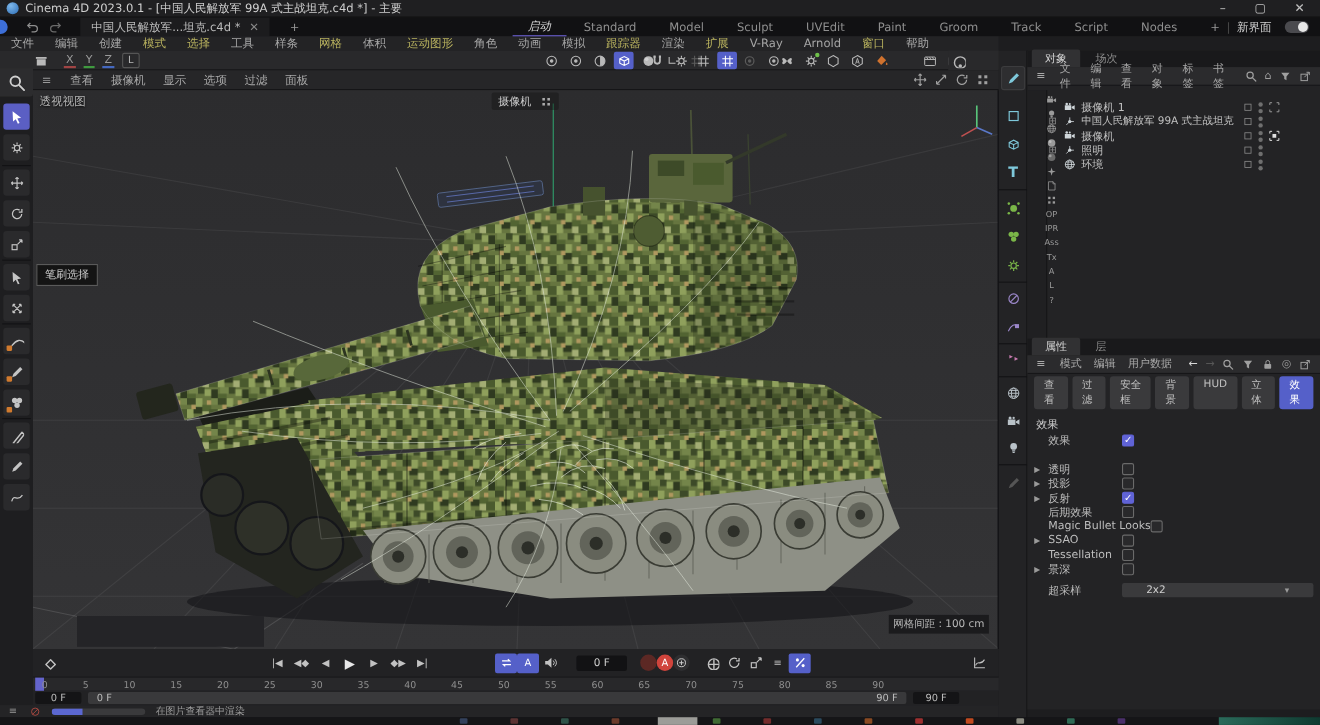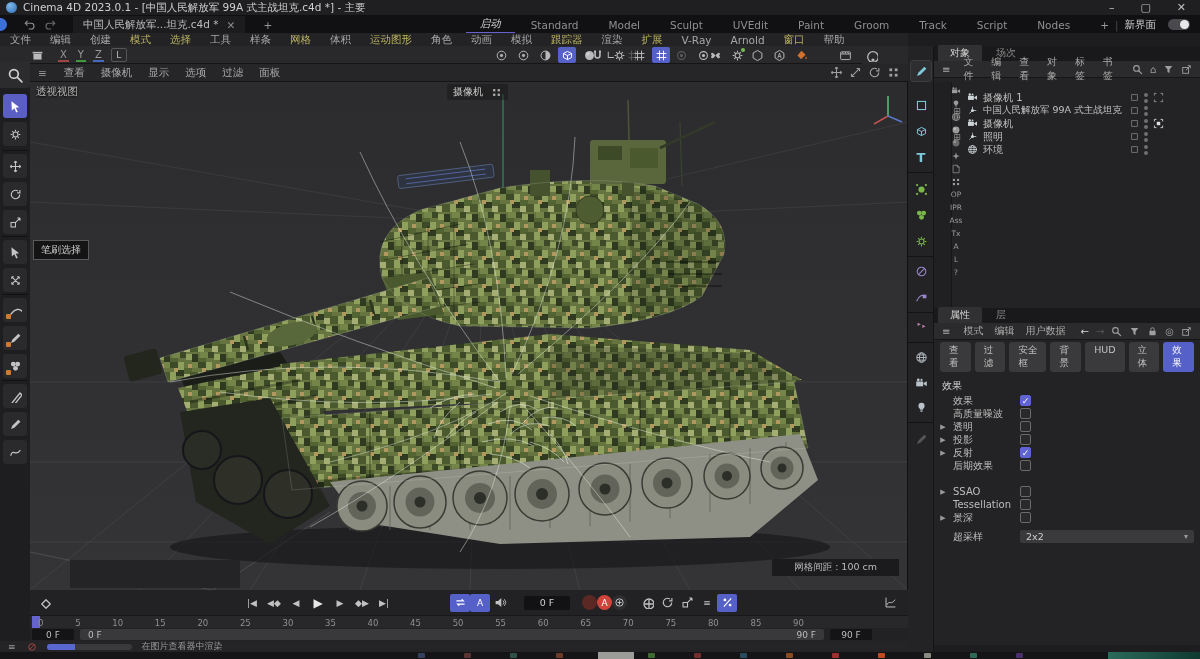--- a/index.html
+++ b/index.html
@@ -41,21 +41,21 @@
 
 .leftbar{left:0;top:88px;width:30px;height:571px;background:#1e1e20}
 .ltool{position:absolute;left:3px;width:24px;height:24px;border-radius:3px;display:flex;align-items:center;justify-content:center;color:#c4c4c4;background:#2a2a2c}
 .ltool.act{background:#5b5fc4;color:#fff}
 .ltool .odot{position:absolute;left:3px;bottom:3px;width:5px;height:5px;background:#d07a2e;border-radius:1px}
 .lsep{position:absolute;left:2px;width:26px;height:1px;background:#121214}
 
 .viewport{left:30px;top:82px;width:878px;height:508px;background:linear-gradient(#2c2c2e,#343436);overflow:hidden;border-right:1px solid #101012}
 .vplabel{position:absolute;color:#b4b4b4;font-size:10.5px;text-shadow:0 1px 2px #000}
 .camlabel{position:absolute;left:417px;top:2px;display:flex;gap:8px;align-items:center;background:rgba(20,20,20,.45);padding:1px 6px;border-radius:2px;color:#cfcfcf;font-size:10px}
-.gridlabel{position:absolute;right:8px;bottom:14px;background:#1b1b1d;color:#b9b9b9;font-size:9.5px;padding:2px 22px}
+.gridlabel{position:absolute;right:8px;bottom:14px;background:#1b1b1d;color:#b9b9b9;font-size:9.5px;padding:2px 4px}
 .tooltip{left:33px;top:240px;background:#141414;border:1px solid #5a5a5a;color:#cccccc;font-size:10px;padding:2px 7px;z-index:5}
 
 .rstrip{left:908px;top:46px;width:26px;height:613px;background:#232325;border-right:1px solid #141416}
 .rtool{position:absolute;left:2px;width:22px;height:22px;border-radius:3px;display:flex;align-items:center;justify-content:center}
 .rtool.boxed{background:#2e2e30;border:1px solid #3c3c3e}
 .rsep{position:absolute;left:0;width:26px;height:1px;background:#131315}
 
 .panel{background:#232325;color:#b8b8b8}
 .ptabs{height:15px;background:#19191b;display:flex;align-items:flex-end;gap:2px;padding-left:4px;font-size:10px}
 .ptab{padding:1px 12px;color:#8a8a8a;background:#232325;border-radius:2px 2px 0 0}
@@ -77,21 +77,21 @@
 .attr .title{height:17px;display:flex;align-items:center;gap:6px;padding:0 8px;font-size:10px;color:#cccccc}
 .secttabs{display:flex;gap:4px;padding:2px 6px}
 .stab{background:#3a3a3c;color:#c0c0c0;font-size:9.5px;padding:2px 9px;border-radius:3px}
 .stab.act{background:#5560c9;color:#fff}
 .sechdr{padding:5px 8px 2px;font-size:10px;color:#d0d0d0}
 .arow{position:absolute;left:0;width:266px;height:13px;display:flex;align-items:center;font-size:10px;color:#bdbdbd}
 .arow .arr{width:14px;text-align:center;font-size:7px;color:#9a9a9a;padding-left:4px}
 .arow .albl{position:absolute;left:19px}
 .chk{position:absolute;left:86px;width:11px;height:11px;border:1px solid #6a6a6a;background:#29292b;border-radius:2px;display:flex;align-items:center;justify-content:center;font-size:9px;color:transparent}
 .chk.on{background:#6063d6;border-color:#6063d6;color:#fff}
-.drop{position:absolute;left:86px;right:6px;height:13px;background:#3a3a3c;border-radius:2px;display:flex;align-items:center;padding:0 6px;font-size:9.5px;color:#cfcfcf}
+.drop{position:absolute;left:86px;right:6px;height:13px;background:#3a3a3c;border-radius:2px;display:flex;align-items:center;padding:0 22px;font-size:9.5px;color:#cfcfcf}
 .drop .car{margin-left:auto;font-size:8px;color:#9a9a9a}
 .seg{position:absolute;left:86px;right:6px;height:13px;display:flex}
 .segc{flex:1;background:#38383a;border-right:1px solid #262628;display:flex;align-items:center;justify-content:center;font-size:9.5px;color:#a8a8a8}
 .segc.sel{background:#8d8d8f;color:#1a1a1a}
 
 .timeline{left:30px;top:590px;width:878px;height:25px;background:#222224;display:flex;align-items:center}
 .tlb{width:20px;height:18px;display:flex;align-items:center;justify-content:center;color:#c2c2c2;border-radius:2px;font-size:9px}
 .tlb.act{background:#5560c9;color:#fff}
 .framebox{width:46px;height:14px;background:#121214;border-radius:2px;color:#cfcfcf;font-size:9.5px;display:flex;align-items:center;justify-content:center}
 .rec{width:15px;height:15px;border-radius:50%;display:flex;align-items:center;justify-content:center;font-size:9px}
@@ -1086,45 +1086,45 @@
         <span class="stab">立体</span>
         <span class="stab act">效果</span>
       </div>
     <div class="sechdr">效果</div>
 
     <div class="arow" style="top:86px">
         <span class="arr"></span>
         <span class="albl">效果</span>
         <span class="chk on">✓</span>
       </div>
-    <div class="arow" style="top:99px">
-        <span class="arr"></span>
-        <span class="albl">高质量噪波</span>
-        <span class="chk"></span>
-      </div>
     <div class="arow" style="top:112px">
         <span class="arr">▶</span>
         <span class="albl">透明</span>
         <span class="chk"></span>
       </div>
     <div class="arow" style="top:125px">
         <span class="arr">▶</span>
         <span class="albl">投影</span>
         <span class="chk"></span>
       </div>
     <div class="arow" style="top:138px">
         <span class="arr">▶</span>
         <span class="albl">反射</span>
         <span class="chk on">✓</span>
       </div>
     <div class="arow" style="top:151px">
         <span class="arr"></span>
         <span class="albl">后期效果</span>
         <span class="chk"></span>
       </div>
+    <div class="arow" style="top:164px">
+        <span class="arr"></span>
+        <span class="albl">Magic Bullet Looks</span>
+        <span class="chk" style="left:112px"></span>
+      </div>
     <div class="arow" style="top:177px">
         <span class="arr">▶</span>
         <span class="albl">SSAO</span>
         <span class="chk"></span>
       </div>
     <div class="arow" style="top:190px">
         <span class="arr"></span>
         <span class="albl">Tessellation</span>
         <span class="chk"></span>
       </div>

